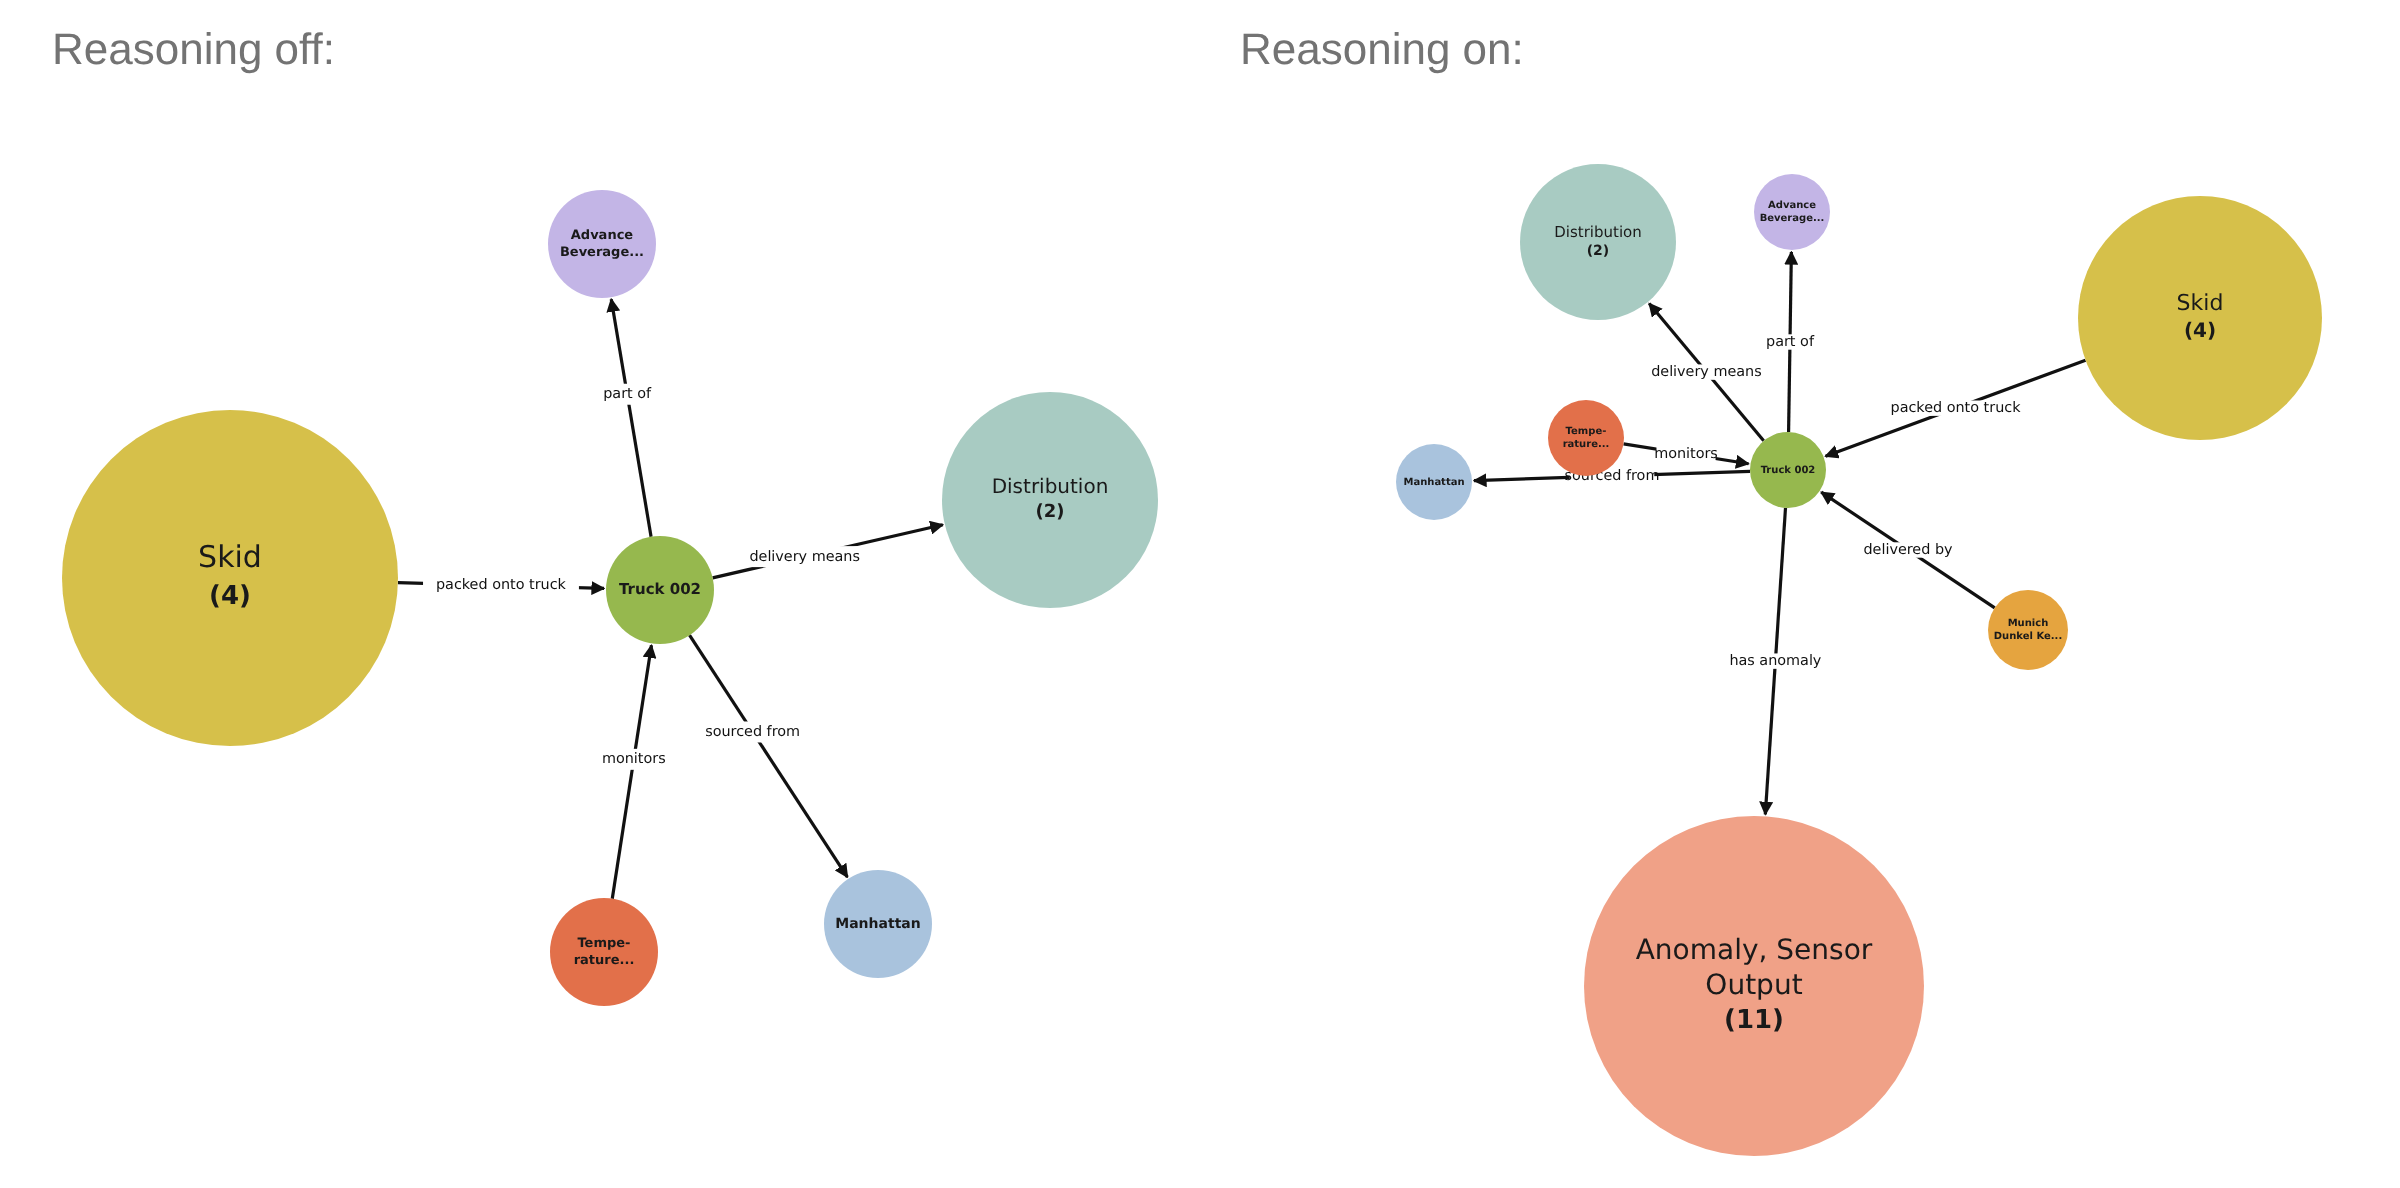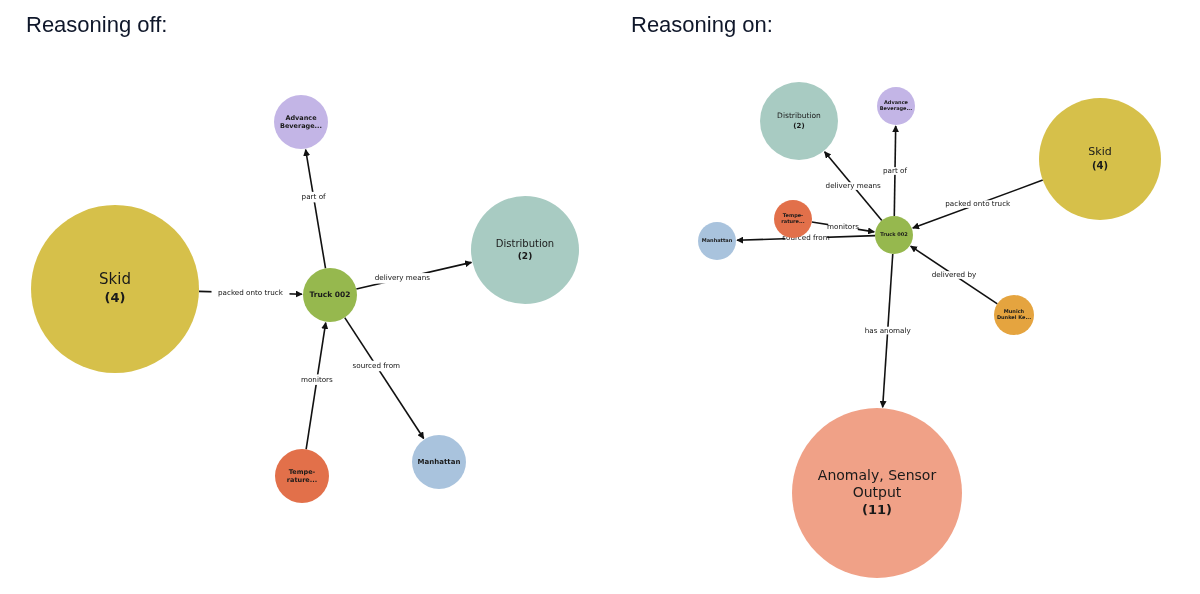--- a/index.html
+++ b/index.html
@@ -1,20 +1,20 @@
 <!DOCTYPE html>
 <html><head>
   <meta charset="utf-8">
   <style>
     html, body { margin: 0; padding: 0; background: #ffffff; }
     body { width: 1200px; height: 594px; position: relative; overflow: hidden;
            font-family: "Liberation Sans", sans-serif; color: #1a1d29; }
-    .panel-title { position: absolute; top: 12px; font-size: 22px; font-weight: 400; color: #0f172a; margin: 0; }
+    .panel-title { position: absolute; top: 12px; font-size: 22px; font-weight: 400; color: #737373; margin: 0; }
     #title-left { left: 26px; }
-    #title-right { left: 620px; margin-left: 11px; }
+    #title-right { left: 620px; }
     svg#graph { position: absolute; left: 0; top: 0; }
     .edge-line { stroke: #111; stroke-width: 1.6; fill: none; }
     .edge-label { font-family: "DejaVu Sans", sans-serif; font-size: 7.2px; fill: #111; text-anchor: middle; dominant-baseline: middle; }
     .edge-label-bg { fill: #ffffff; }
     .node-label { font-family: "DejaVu Sans", sans-serif; fill: #1a1a1a; text-anchor: middle; dominant-baseline: middle; }
   </style>
 </head>
 <body>
 
 <h1 class="panel-title" id="title-left">Reasoning off:</h1>

